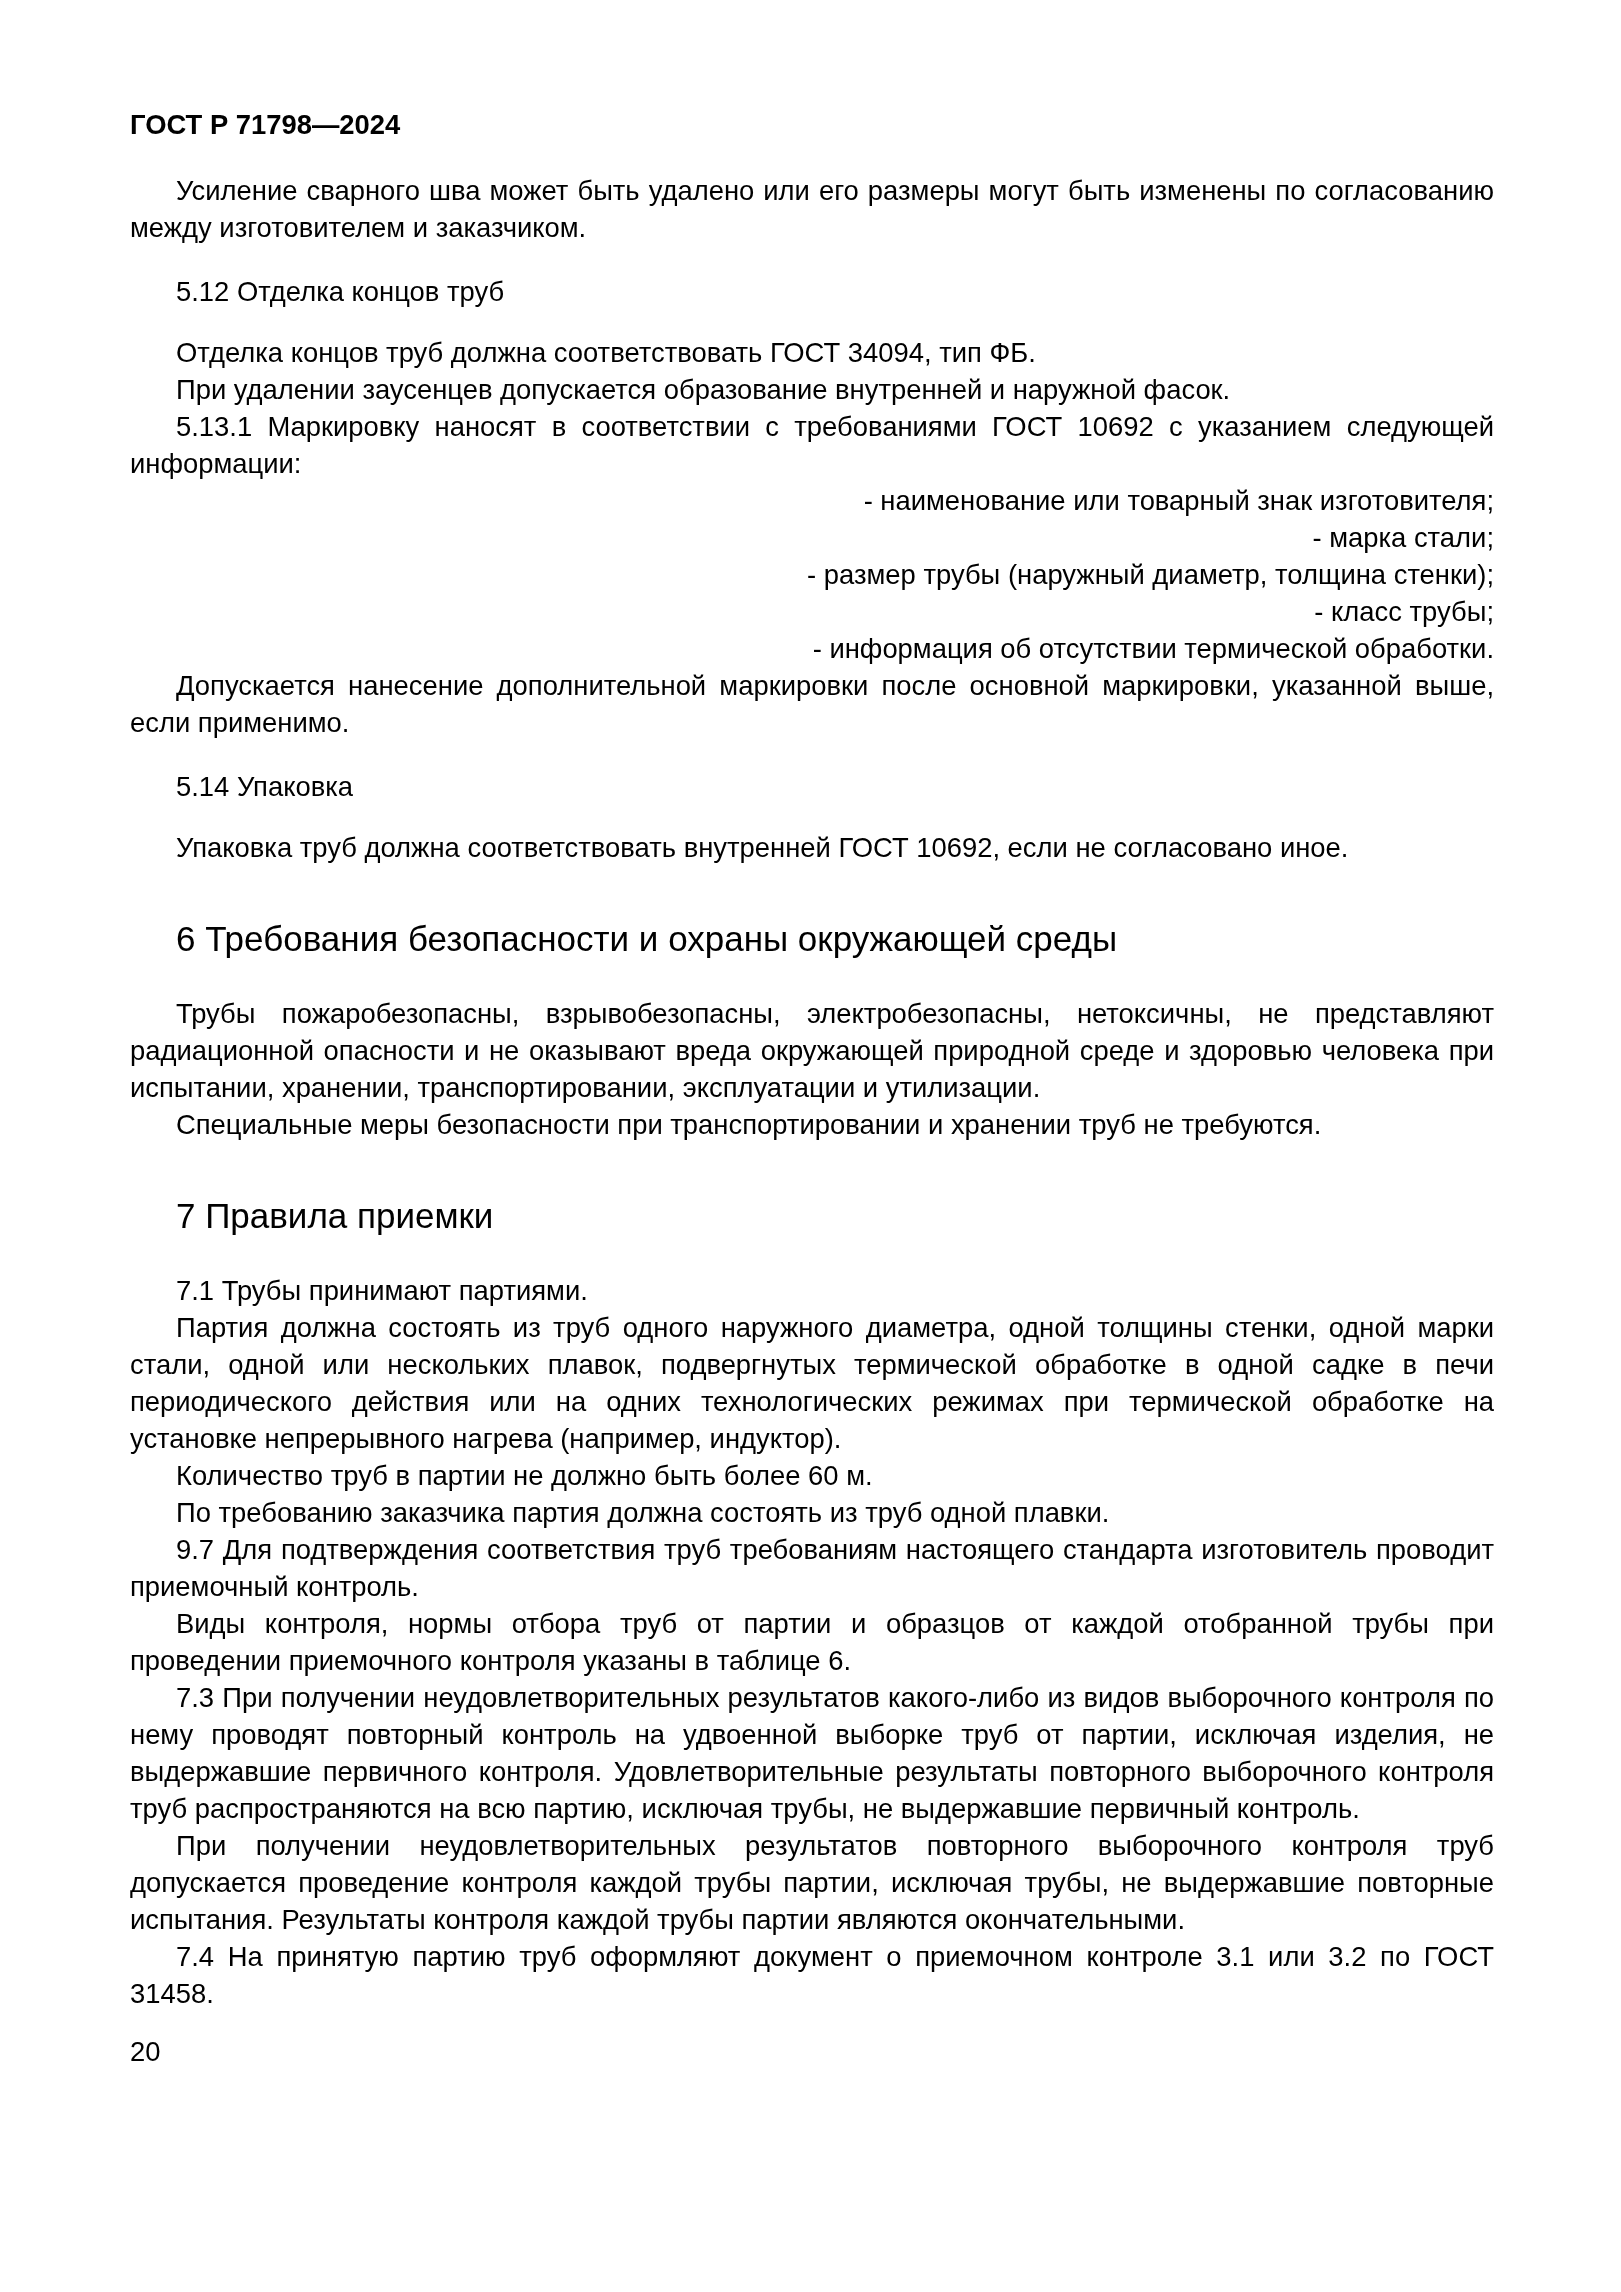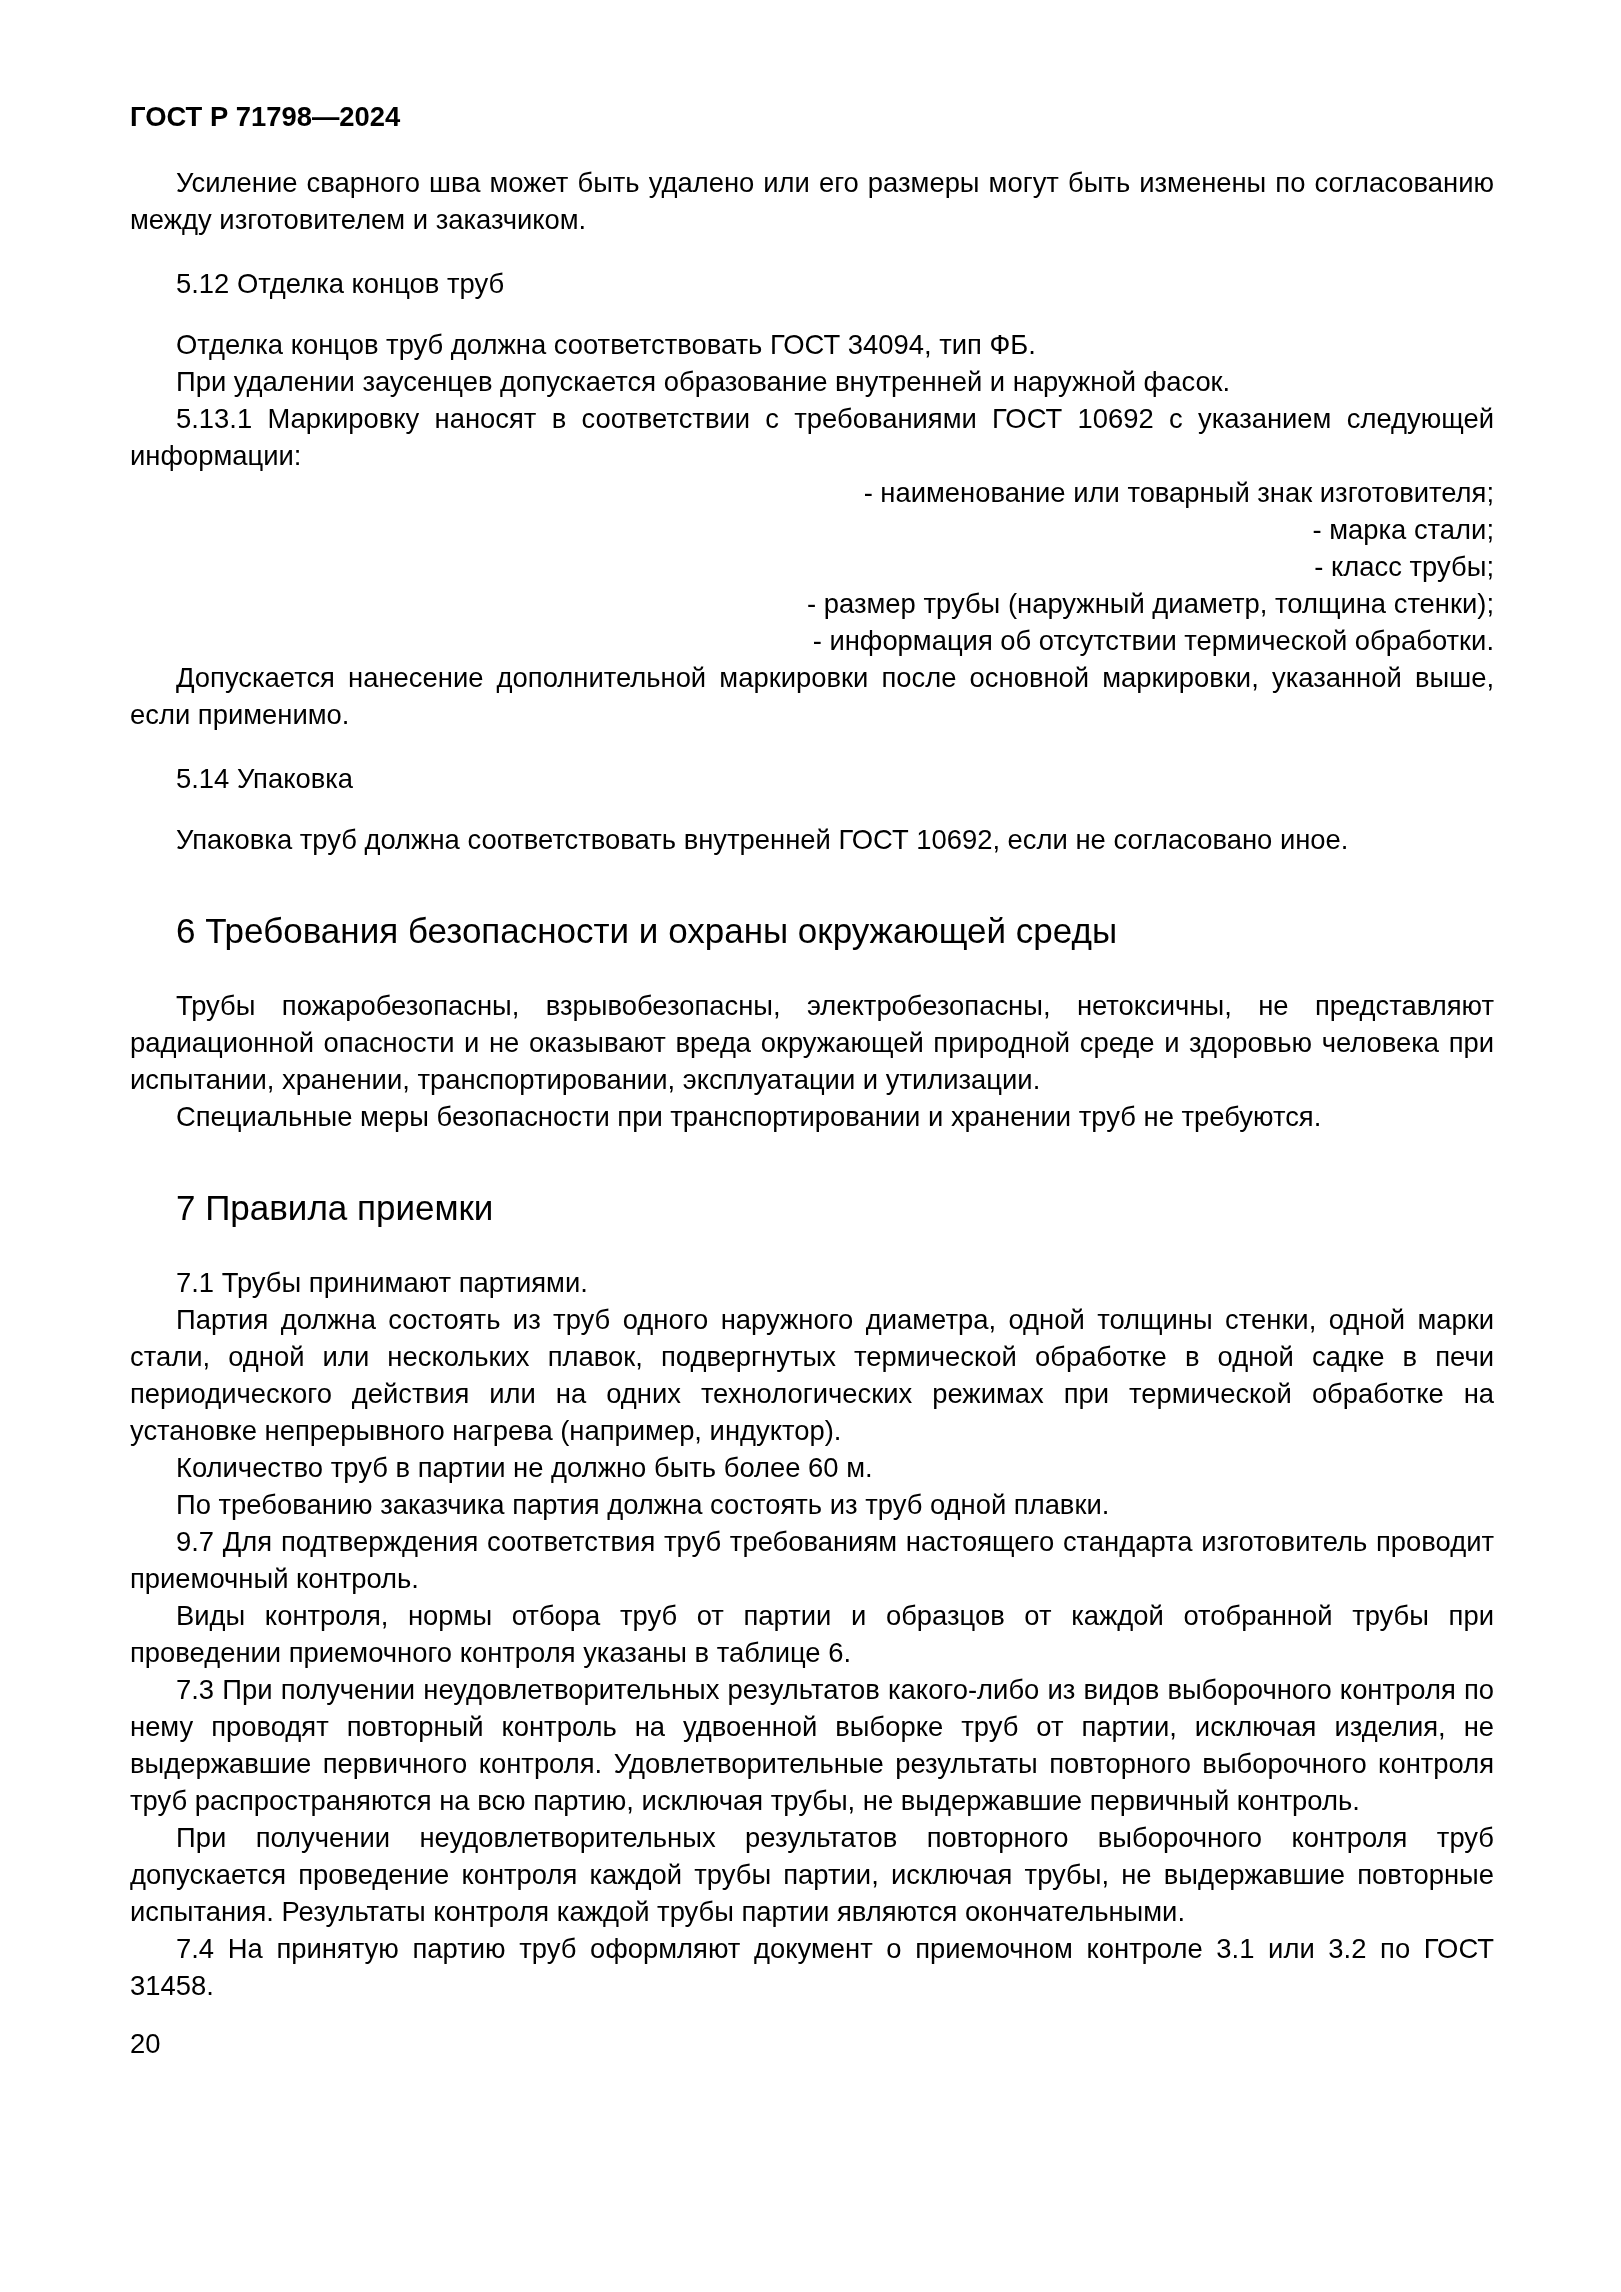--- a/index.html
+++ b/index.html
@@ -4,21 +4,21 @@
 <style>
   html, body {
     margin: 0;
     padding: 0;
     background: #ffffff;
   }
   .page {
     position: relative;
     width: 1621px;
     height: 2188px;
-    margin: 0 auto;
+    margin: 8px auto;
     background: #ffffff;
     color: #000000;
     font-family: "Liberation Sans", sans-serif;
     font-size: 27.4px;
     line-height: 37px;
     box-sizing: border-box;
     padding: 98px 127px 0 130px;
     overflow: hidden;
   }
   .doc-header {
@@ -64,22 +64,22 @@
 
     <div class="subheading">5.12 Отделка концов труб</div>
 
     <p class="para">Отделка концов труб должна соответствовать ГОСТ 34094, тип ФБ.</p>
     <p class="para">При удалении заусенцев допускается образование внутренней и наружной фасок.</p>
 
 
     <p class="para">5.13.1 Маркировку наносят в соответствии с требованиями ГОСТ 10692 с указанием следующей информации:</p>
     <p class="list-item">- наименование или товарный знак изготовителя;</p>
     <p class="list-item">- марка стали;</p>
+    <p class="list-item">- размер трубы (наружный диаметр, толщина стенки);</p>
     <p class="list-item">- класс трубы;</p>
-    <p class="list-item">- размер трубы (наружный диаметр, толщина стенки);</p>
     <p class="list-item">- информация об отсутствии термической обработки.</p>
     <p class="para">Допускается нанесение дополнительной маркировки после основной маркировки, указанной выше, если применимо.</p>
 
     <div class="subheading">5.14 Упаковка</div>
 
     <p class="para">Упаковка труб должна соответствовать внутренней ГОСТ 10692, если не согласовано иное.</p>
 
     <div class="section-heading">6 Требования безопасности и охраны окружающей среды</div>
 
     <p class="para">Трубы пожаробезопасны, взрывобезопасны, электробезопасны, нетоксичны, не представляют радиационной опасности и не оказывают вреда окружающей природной среде и здоровью человека при испытании, хранении, транспортировании, эксплуатации и утилизации.</p>

